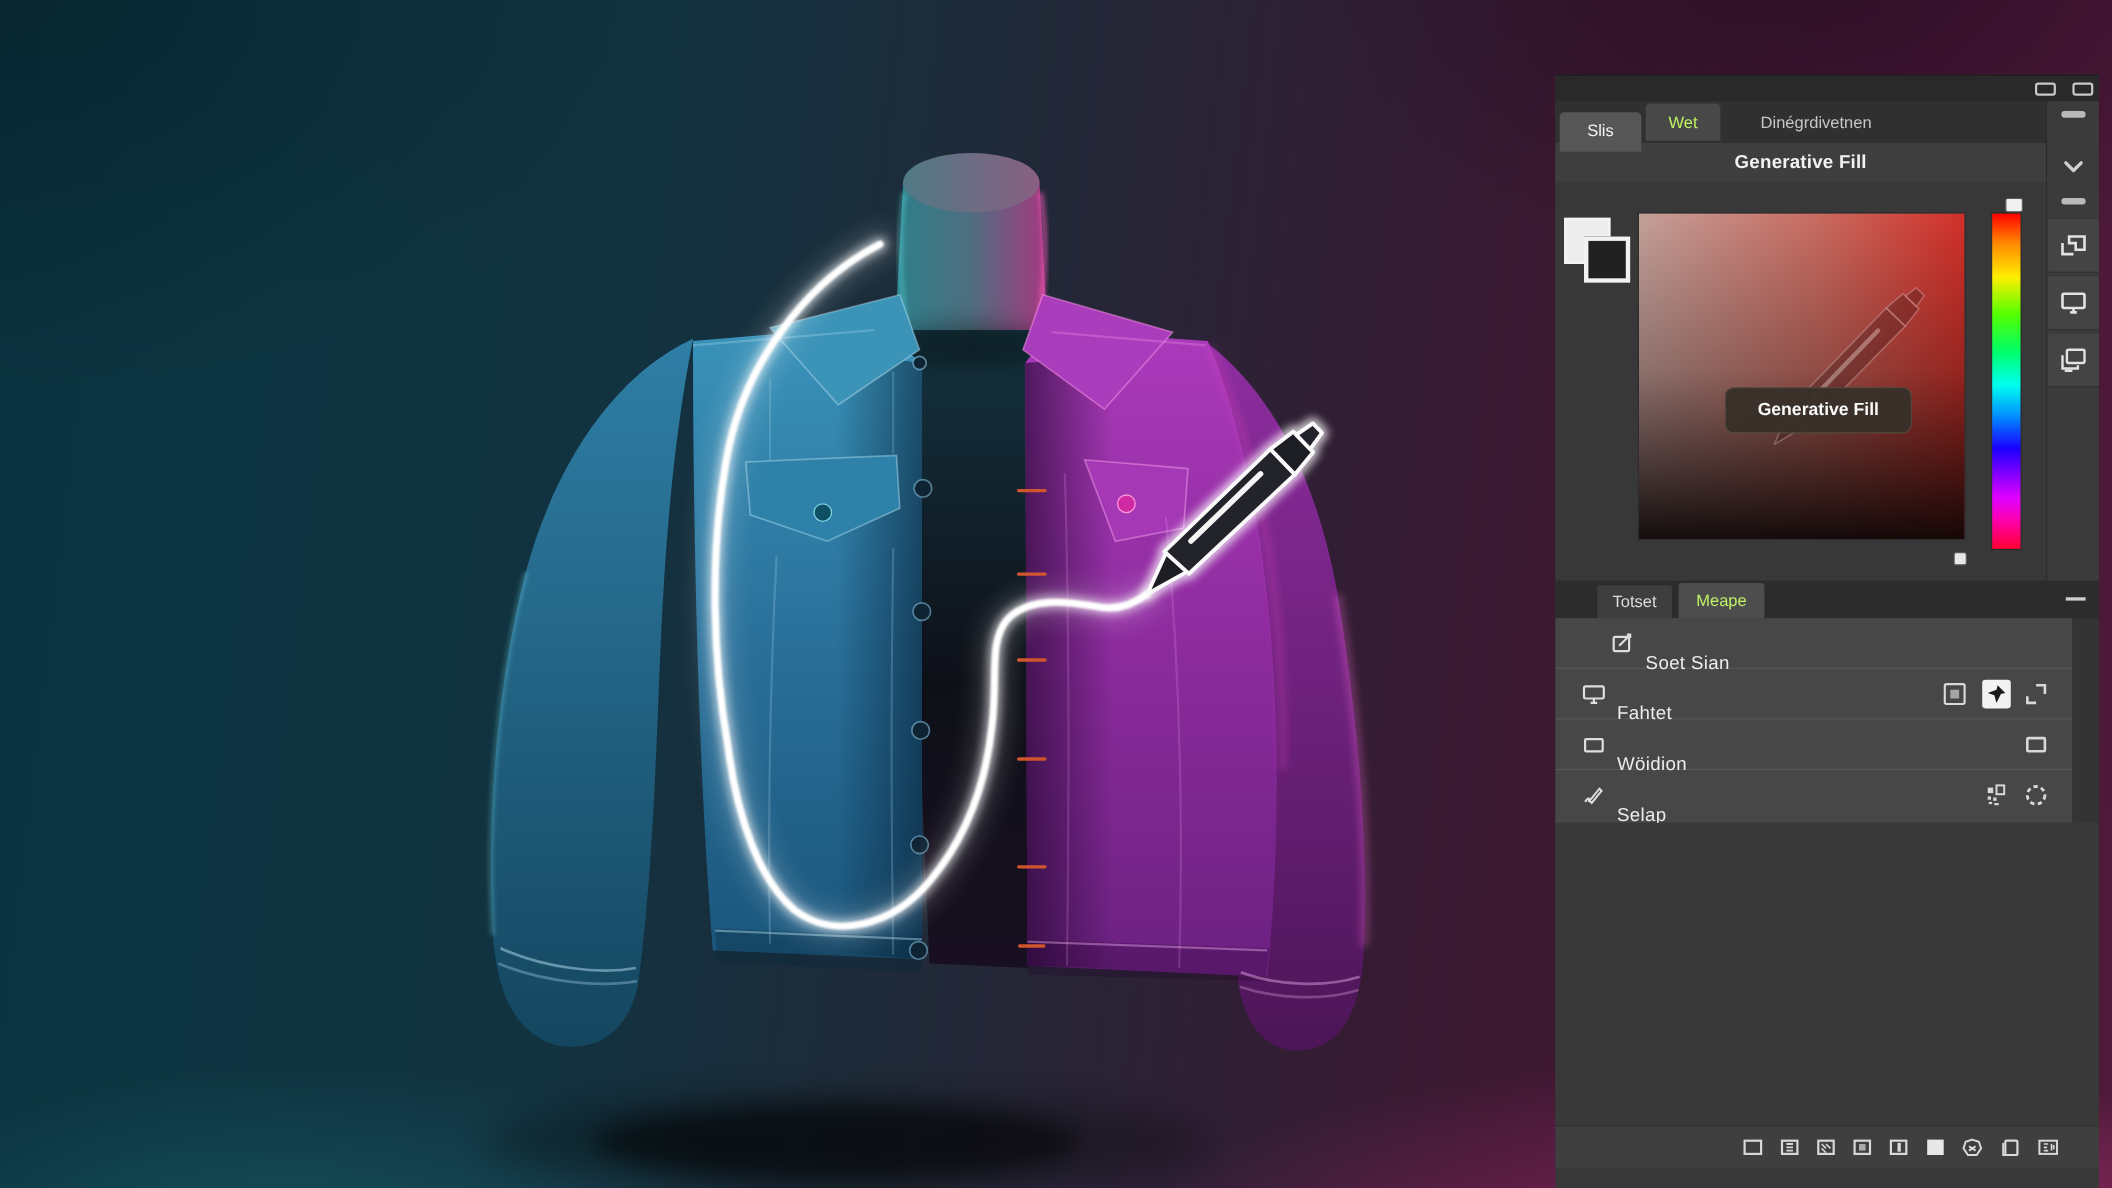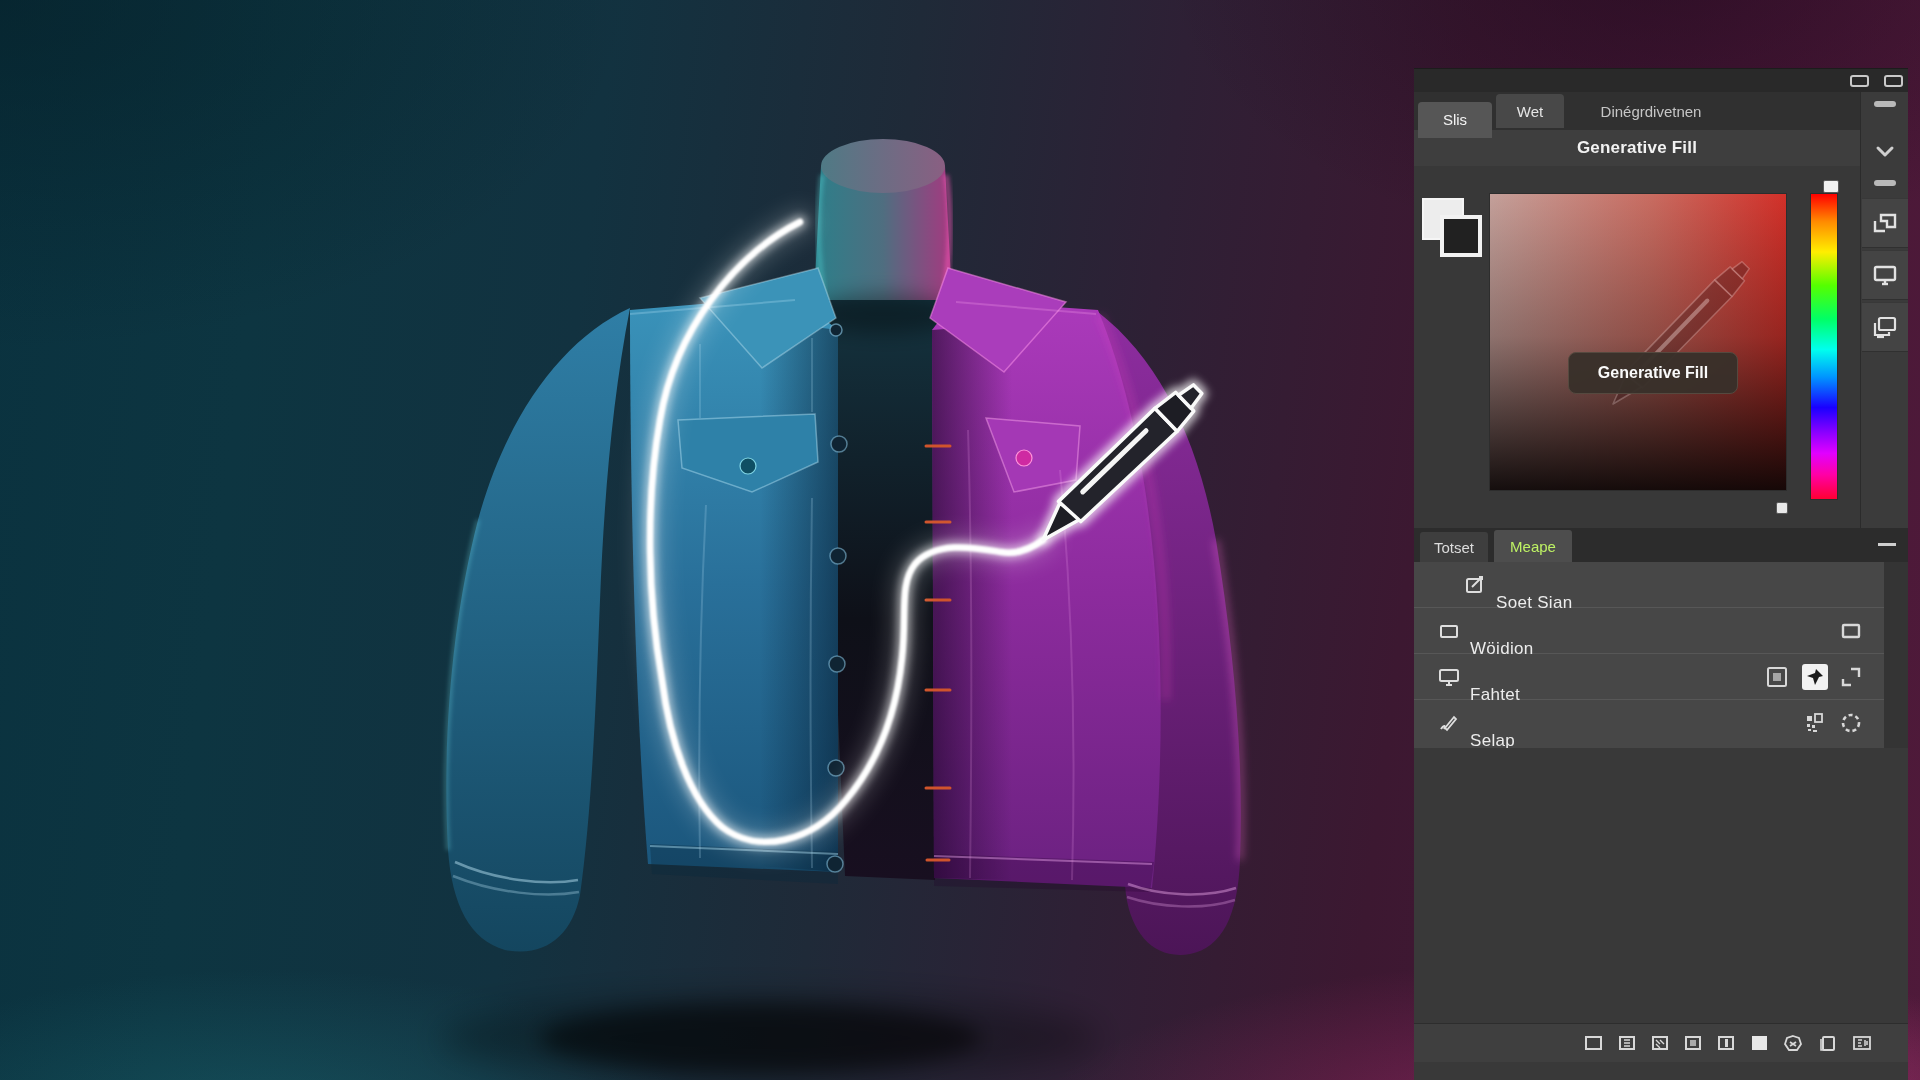--- a/index.html
+++ b/index.html
@@ -22,21 +22,21 @@
   
   .panel {
     position:absolute; left:1414px; top:68px; width:494px; height:1052px;
     background:#393939; color:#e6e6e6; font-size:15px;padding-left:19px;
   }
   .titlebar { position:absolute; left:0; top:0; width:494px; height:24px; background:#292929; border-top:1px solid #1c1c1c; }
   .winbtn { position:absolute; top:6px; width:19px; height:12px; border:2px solid #c9c9c9; border-radius:3px; background:transparent; }
   .winbtn.b1 { left:436px; } .winbtn.b2 { left:470px; }
 
   .tabsrow { position:absolute; left:0; top:24px; width:446px; height:38px; background:#303030; }
-  .tab { position:absolute; display:flex; align-items:center; justify-content:center; color:#e5e5e5; border-radius:4px 4px 0 0; }
+  .tab { position:absolute; display:flex; align-items:center; justify-content:center; color:#bef264; border-radius:4px 4px 0 0; }
   .tab.slis { left:4px; top:10px; width:74px; height:34px; background:#565656; color:#f4f4f4; z-index:3; box-shadow:0 2px 0 #565656; }
   .tab.wet  { left:82px; top:2px; width:68px; height:34px; background:#484848; }
   .tab.t3   { left:152px; top:0; width:170px; height:38px; background:transparent; color:#c6c6c6; }
 
   .gf-header { position:absolute; left:0; top:62px; width:446px; height:36px; background:#3e3e3e;
     display:flex; align-items:center; justify-content:center; font-size:17px; font-weight:bold; color:#f2f2f2; letter-spacing:.2px; }
 
   .colorarea { position:absolute; left:0; top:98px; width:446px; height:362px; background:#383838; }
   .swatch { position:absolute; width:42px; height:42px; }
   .swatch.back { left:8px; top:32px; background:#ededed; border:2px solid #f5f5f5; }
@@ -55,21 +55,21 @@
   .huehandle { position:absolute; left:409px; top:14px; width:16px; height:13px; background:#f1f1f1; border:1px solid #5a5a5a; border-radius:2px; }
   .fieldhandle { position:absolute; left:362px; top:336px; width:12px; height:12px; background:#e9e9e9; border:1px solid #5a5a5a; border-radius:2px; }
 
   .rail { position:absolute; left:446px; top:24px; width:48px; height:436px; background:#3b3b3b; border-left:1px solid #2b2b2b; }
   .pill { position:absolute; left:13px; width:22px; height:6px; background:#b9b9b9; border-radius:3px; }
   .railbtn { position:absolute; left:1px; width:46px; height:50px; background:#444444; border-top:1px solid #383838; border-bottom:1px solid #303030;
     display:flex; align-items:center; justify-content:center; }
   .railchev { position:absolute; left:10px; top:52px; }
 
   .ltabs { position:absolute; left:0; top:460px; width:494px; height:34px; background:#2c2c2c; }
-  .ltab { position:absolute; display:flex; align-items:center; justify-content:center; font-size:15px; border-radius:3px 3px 0 0; }
+  .ltab { position:absolute; display:flex; align-items:center; justify-content:center; font-size:15px; border-radius:3px 3px 0 0;margin-left:32px; }
   .ltab.totset { left:6px; top:4px; width:68px; height:30px; background:#3e3e3e; color:#dcdcdc; }
   .ltab.meape  { left:80px; top:2px; width:78px; height:33px; background:#4d4d4d; color:#bef264; }
   .lminus { position:absolute; left:464px; top:15px; width:18px; height:3px; background:#cfcfcf; }
 
   .rows { position:absolute; left:0; top:494px; width:470px; height:186px; background:#474747; }
   .rowstrip { position:absolute; left:470px; top:494px; width:24px; height:186px; background:#343434; }
   .lrow { position:relative; height:46px; border-bottom:1px solid #575757; display:flex; align-items:center; }
   .lrow:last-child { border-bottom:none; }
   .lrow .licon { position:absolute; left:24px; display:flex; }
   .lrow.indent .licon { left:50px; }
@@ -344,34 +344,20 @@
             <path d="M8 13 L18 3"></path>
             <path d="M15 3 L18 3 L18 6"></path>
         </svg>
       </span>
       <span class="llabel">Soet Sian</span>
     </div>
 
     <div class="lrow">
       <span class="licon">
         <svg width="22" height="22" viewBox="0 0 22 22" fill="none" stroke="#dedede" stroke-width="2">
-          <rect x="3" y="6" width="16" height="11" rx="1"></rect>
-        </svg>
-      </span>
-      <span class="llabel">Wöidion</span>
-      <span class="ricon p3">
-        <svg width="24" height="24" viewBox="0 0 24 24" fill="none" stroke="#d8d8d8" stroke-width="2.4">
-          <rect x="4" y="6" width="16" height="12" rx="1"></rect>
-        </svg>
-      </span>
-    </div>
-
-    <div class="lrow">
-      <span class="licon">
-        <svg width="22" height="22" viewBox="0 0 22 22" fill="none" stroke="#dedede" stroke-width="2">
           <rect x="2" y="4" width="18" height="11" rx="1.5"></rect>
             <path d="M8 19 L14 19"></path>
             <path d="M11 15 L11 19"></path>
         </svg>
       </span>
       <span class="llabel">Fahtet</span>
       <span class="ricon p1">
         <svg width="24" height="24" viewBox="0 0 24 24" fill="none" stroke="#d8d8d8" stroke-width="2">
           <rect x="3" y="3" width="18" height="18" rx="1.5"></rect>
             <rect x="8" y="8" width="8" height="8" fill="#d8d8d8" stroke="none" opacity="0.65"></rect>
@@ -379,20 +365,34 @@
       </span>
       <span class="ricon p2 pinbox">
         <svg width="24" height="24" viewBox="0 0 24 24">
           <path d="M13 4 L20 11 L16 12 L12 20 L10 13 L4 11 L12 8 Z" fill="#1b1b1b"></path>
         </svg>
       </span>
       <span class="ricon p3">
         <svg width="24" height="24" viewBox="0 0 24 24" fill="none" stroke="#d8d8d8" stroke-width="2.4">
           <path d="M4 14 L4 20 L12 20"></path>
             <path d="M12 4 L20 4 L20 12"></path>
+        </svg>
+      </span>
+    </div>
+
+    <div class="lrow">
+      <span class="licon">
+        <svg width="22" height="22" viewBox="0 0 22 22" fill="none" stroke="#dedede" stroke-width="2">
+          <rect x="3" y="6" width="16" height="11" rx="1"></rect>
+        </svg>
+      </span>
+      <span class="llabel">Wöidion</span>
+      <span class="ricon p3">
+        <svg width="24" height="24" viewBox="0 0 24 24" fill="none" stroke="#d8d8d8" stroke-width="2.4">
+          <rect x="4" y="6" width="16" height="12" rx="1"></rect>
         </svg>
       </span>
     </div>
 
     <div class="lrow">
       <span class="licon">
         <svg width="22" height="22" viewBox="0 0 22 22" fill="none" stroke="#dedede" stroke-width="2">
           <path d="M3 17 C6 12 8 14 6 17"></path>
             <path d="M7 16 L16 5 L18 7 L9 18 Z" stroke-width="1.8"></path>
         </svg>

